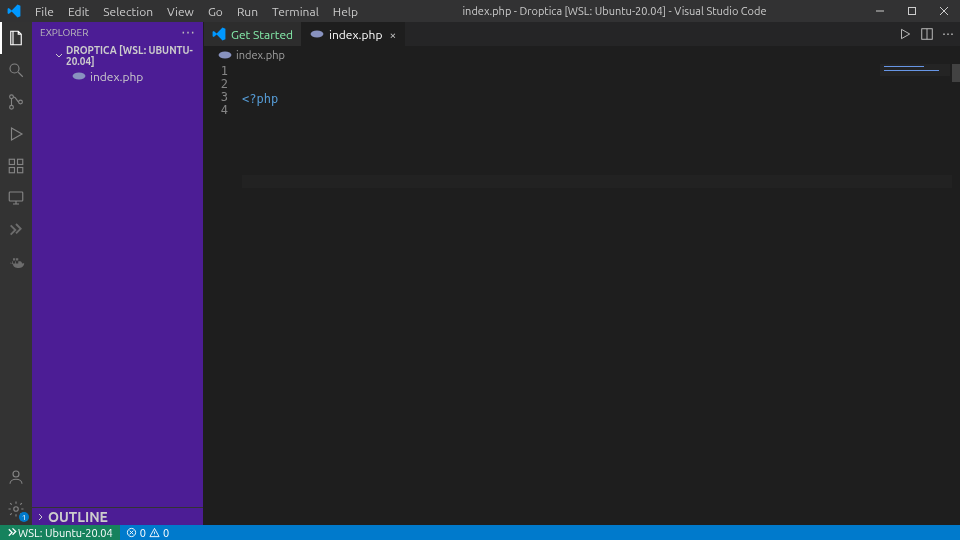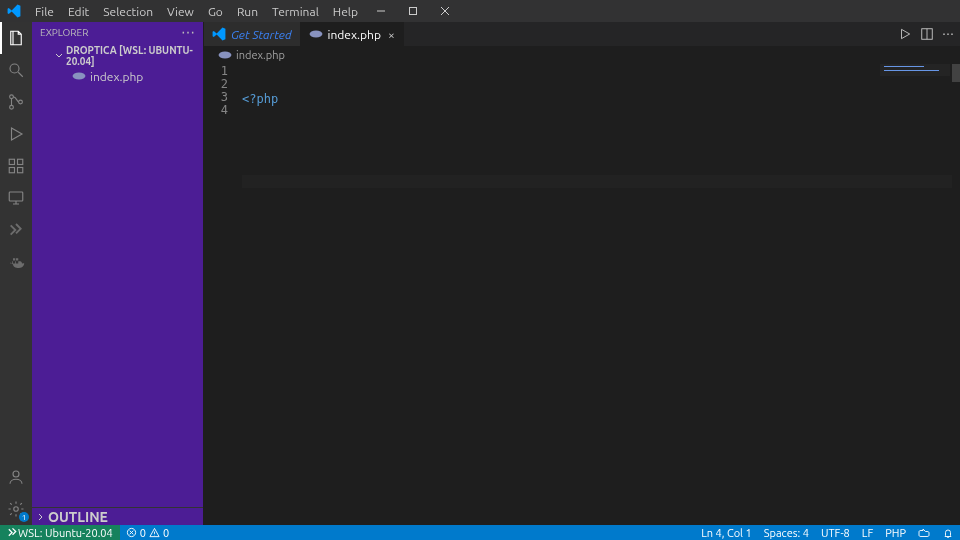--- a/index.html
+++ b/index.html
@@ -98,22 +98,22 @@
 }
 .outline-section .chev { margin-right: 2px; transform: rotate(-90deg); }
 
 
 .editor { flex: 1; display: flex; flex-direction: column; background: #1e1e1e; min-width:0;}
 .tabs {
   height: 24px; background: #252526; display: flex; align-items: stretch;
 }
 .tab {
   display: flex; align-items: center; padding: 0 8px;
-  background: #2d2d2d; color: #3b82f6;
-  font-size: 12px; font-style: italic;
+  background: #2d2d2d; color: #86efac;
+  font-size: 12px; 
   border-right: 1px solid #1e1e1e;
 }
 .tab.active { background: #1e1e1e; color: #ffffff; font-style: normal;}
 .tab .file-ic { width: 14px; height: 14px; margin-right: 5px; color: #a074c4;}
 .tab .close { margin-left: 7px; font-size: 12px; color: #cccccc;}
 .tabs-spacer { flex: 1; }
 .tab-actions { display: flex; align-items: center; padding-right: 6px; gap: 8px; color: #cccccc;}
 .breadcrumbs {
   height: 18px; display: flex; align-items: center; padding-left: 14px;
   font-size: 11px; color: #a0a0a0;
@@ -167,20 +167,21 @@
   <div class="menu">
     <div class="menu-item">File</div>
     <div class="menu-item">Edit</div>
     <div class="menu-item">Selection</div>
     <div class="menu-item">View</div>
     <div class="menu-item">Go</div>
     <div class="menu-item">Run</div>
     <div class="menu-item">Terminal</div>
     <div class="menu-item">Help</div>
   </div>
+  <div class="title-center">index.php - Droptica [WSL: Ubuntu-20.04] - Visual Studio Code</div>
   <div class="window-controls">
     <div class="win-btn">
       <svg width="10" height="10" viewBox="0 0 10 10">
           <path stroke="#cccccc" d="M1 5h8"></path>
         </svg>
     </div>
     <div class="win-btn">
       <svg width="10" height="10" viewBox="0 0 10 10">
           <rect x="1.5" y="1.5" width="7" height="7" fill="none" stroke="#cccccc"></rect>
         </svg>
@@ -374,30 +375,13 @@
           <path d="M8 8l8 8M16 8l-8 8"></path>
         </svg>
       <span>0</span>
       <svg width="11" height="11" viewBox="0 0 24 24" fill="none" stroke="#fff" stroke-width="2">
           <path d="M12 3l10 18H2z"></path>
           <path d="M12 10v5m0 2v1"></path>
         </svg>
       <span>0</span>
     </div>
   </div>
-  <div class="sb-right">
-    <div class="sb-item">Ln 4, Col 1</div>
-    <div class="sb-item">Spaces: 4</div>
-    <div class="sb-item">UTF-8</div>
-    <div class="sb-item">LF</div>
-    <div class="sb-item">PHP</div>
-    <div class="sb-item">
-      <svg width="12" height="12" viewBox="0 0 24 24" fill="none" stroke="#fff" stroke-width="1.8">
-          <path d="M2 10c0-2 1-3 4-3h4V4l5 5h3c3 0 4 1 4 3v4c0 2-1 3-4 3H6c-3 0-4-1-4-3z"></path>
-        </svg>
-    </div>
-    <div class="sb-item">
-      <svg width="12" height="12" viewBox="0 0 24 24" fill="none" stroke="#fff" stroke-width="1.8">
-          <path d="M6 19h12l-1-2v-6a5 5 0 10-10 0v6zM10 19a2 2 0 004 0"></path>
-        </svg>
-    </div>
-  </div>
 </div>
 
 </body></html>

